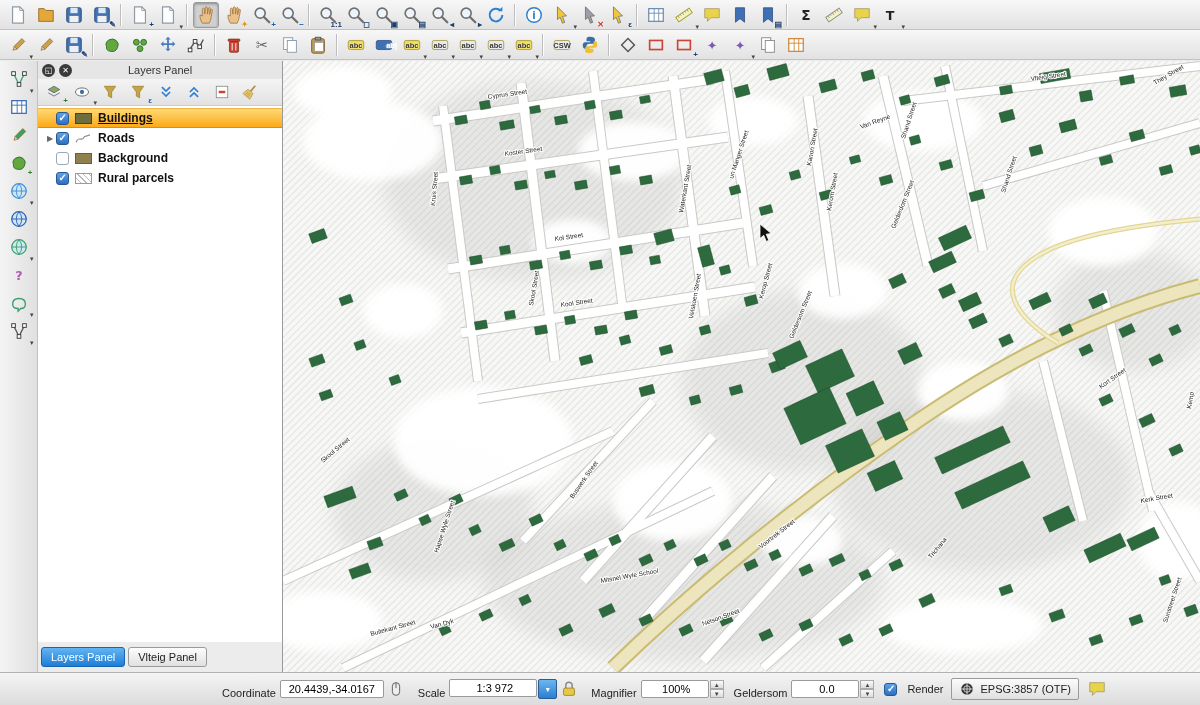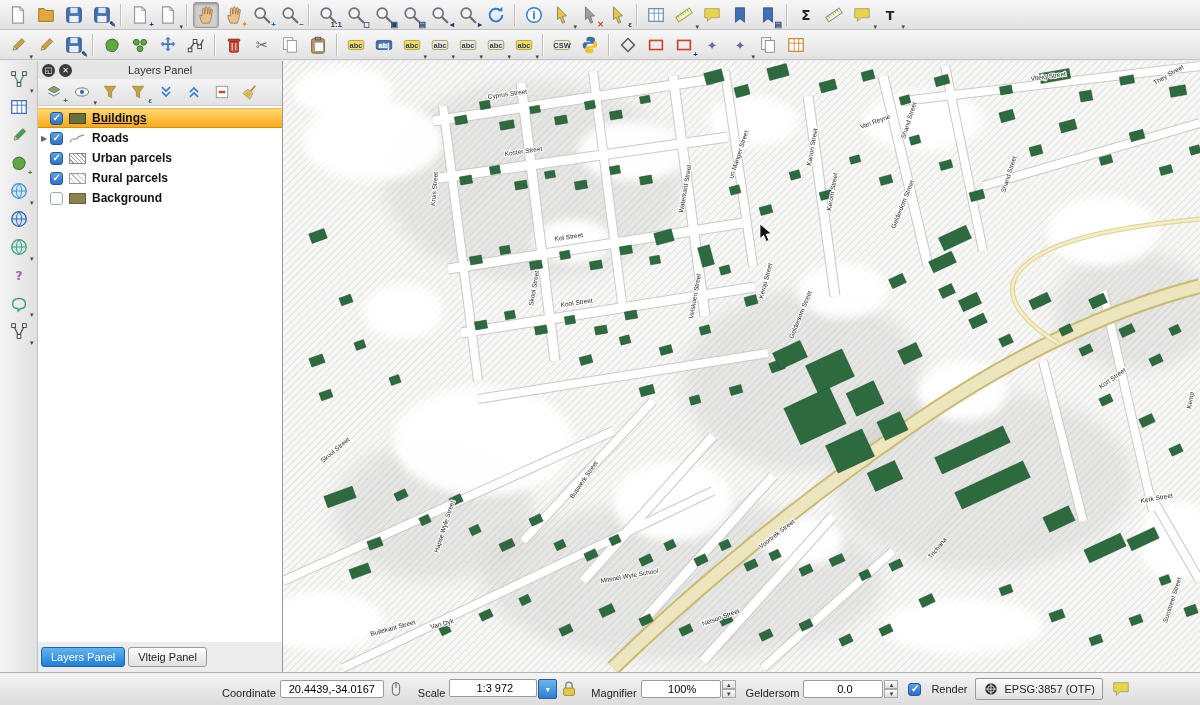--- a/index.html
+++ b/index.html
@@ -30,21 +30,21 @@
                 background:#ececec;border-right:1px solid #9a9a9a;display:flex;flex-direction:column}
   .panel-header{height:18px;position:relative;display:flex;align-items:center;background:#e6e6e6}
   .win-btn{width:13px;height:13px;border-radius:50%;background:#3a3a3a;color:#fff;font-size:8px;
            display:flex;align-items:center;justify-content:center;margin-left:4px;z-index:2}
   .panel-title{position:absolute;left:0;right:0;text-align:center;font-size:11px;color:#333}
   .panel-toolbar{height:26px;display:flex;align-items:center;padding-left:2px;
                  background:linear-gradient(#f4f4f4,#e2e2e2);border-bottom:1px solid #cccccc}
   .panel-toolbar .tbtn{width:26px;height:24px}
   .panel-toolbar .ic{width:18px;height:18px}
   .layer-list{flex:1;background:#ffffff;padding-top:2px;overflow:hidden}
-  .layer-row{height:20px;display:flex;align-items:center;box-sizing:border-box}
+  .layer-row{height:20px;display:flex;align-items:center;padding-left:6px;box-sizing:border-box}
   .layer-row.selected{background:linear-gradient(#ffd976,#fca918);
                       border-top:1px solid #f0b440;border-bottom:1px solid #d98f0f}
   .expander{width:12px;font-size:8px;color:#666;text-align:center;flex:none}
   .cb{width:13px;height:13px;border-radius:3px;border:1px solid #9aa8b8;background:#fff;
       margin-right:6px;position:relative;flex:none;box-sizing:border-box}
   .cb.checked{background:linear-gradient(#5aa2ea,#2e6fc2);border-color:#28588f}
   .cb.checked::after{content:"✓";color:#fff;font-size:10px;font-weight:bold;position:absolute;left:1.5px;top:-1px}
   .swatch{width:17px;height:11px;margin-right:6px;flex:none;box-sizing:border-box}
   .swatch.hatch_dark{background:repeating-linear-gradient(45deg,#fcfcfc,#fcfcfc 2px,#9a9a9a 2px,#9a9a9a 3px);border:1px solid #8a8a8a}
   .swatch.hatch_light{background:repeating-linear-gradient(45deg,#ffffff,#ffffff 3px,#bbbbbb 3px,#bbbbbb 4px);border:1px solid #9a9a9a}
@@ -67,21 +67,21 @@
   #status-bar .lbl{margin:8px 4px 0 10px;white-space:nowrap}
   #status-bar input{height:18px;border:1px solid #9a9a9a;border-radius:2px;font-size:11px;
                     font-family:"Liberation Sans",sans-serif;text-align:center;background:#fff;box-sizing:border-box}
   #coord-input{width:104px}
   #scale-input{width:88px;text-align:left;padding-left:5px}
   .combo{display:flex;align-items:flex-start}
   .combo-btn{width:17px;height:18px;margin-left:1px;border:1px solid #2a5a9a;border-radius:2px;
              background:linear-gradient(#6cb6f0,#2a7fd0);color:#fff;font-size:8px;
              display:flex;align-items:center;justify-content:center}
   .spin{display:flex;align-items:center}
-  .spin input{width:80px;text-align:left;padding-left:5px}
+  .spin input{width:68px;text-align:left;padding-left:5px}
   .spin-btns{display:flex;flex-direction:column;margin-left:1px}
   .spin-btns i{width:14px;height:9px;font-style:normal;font-size:6px;color:#444;
                border:1px solid #aaa;background:linear-gradient(#fbfbfb,#dcdcdc);
                display:flex;align-items:center;justify-content:center;box-sizing:border-box}
   .sicon{width:20px;height:20px;display:inline-flex;align-items:center;justify-content:center;margin:0 2px}
   .crs-btn{display:flex;align-items:center;gap:5px;height:20px;margin-left:8px;padding:0 7px;
            border:1px solid #9a9a9a;border-radius:2px;background:linear-gradient(#fbfbfb,#e0e0e0);white-space:nowrap}
   #render-wrap{display:flex;align-items:center;margin-left:10px;gap:4px}
 </style>
 </head>
@@ -501,21 +501,21 @@
     <span class="tbtn">
       <svg viewBox="0 0 22 22" class="ic" style="color: rgb(240, 220, 82);">
         <use href="#sym-label"></use>
       </svg>
       <i class="bdg ctr">abc</i>
     </span>
     <span class="tbtn">
       <svg viewBox="0 0 22 22" class="ic" style="color: rgb(63, 111, 181);">
         <use href="#sym-labelblue"></use>
       </svg>
-      <i class="bdg ctr" style="color: rgb(255, 255, 255);">ab|</i>
+      <i class="bdg ctr" style="color: rgb(255, 255, 255); text-align: right;">ab|</i>
     </span>
     <span class="tbtn">
       <svg viewBox="0 0 22 22" class="ic" style="color: rgb(240, 220, 82);">
         <use href="#sym-label"></use>
       </svg>
       <i class="bdg ctr">abc</i>
       <i class="darr">▾</i>
     </span>
     <span class="tbtn">
       <svg viewBox="0 0 22 22" class="ic" style="color: rgb(232, 232, 232);">
@@ -716,35 +716,29 @@
       <div class="layer-row">
         <span class="expander">▶</span>
         <span class="cb checked"></span>
         <span class="swatch roads"><svg viewBox="0 0 18 12" width="17" height="11">
             <path d="M1 10 C4 2 7 11 10 4 L16 2" stroke="#8a8f94" stroke-width="1.3" fill="none"></path>
           </svg></span>
         <span class="layer-label">Roads</span>
       </div>
       <div class="layer-row">
         <span class="expander"></span>
-        <span class="cb checked"></span>
-        <span class="swatch hatch_dark"></span>
-        <span class="layer-label">Urban parcels</span>
+        <span class="cb"></span>
+        <span class="swatch solid_olive"></span>
+        <span class="layer-label">Background</span>
       </div>
       <div class="layer-row">
         <span class="expander"></span>
         <span class="cb checked"></span>
         <span class="swatch hatch_light"></span>
         <span class="layer-label">Rural parcels</span>
-      </div>
-      <div class="layer-row">
-        <span class="expander"></span>
-        <span class="cb"></span>
-        <span class="swatch solid_olive"></span>
-        <span class="layer-label">Background</span>
       </div>
     </div>
   <div class="panel-tabs">
     <span class="ptab active">Layers Panel</span>
     <span class="ptab">Vlteig Panel</span>
   </div>
 </div>
 
 <div id="map">
   <svg id="mapsvg" width="917" height="611" viewBox="0 0 917 611">

